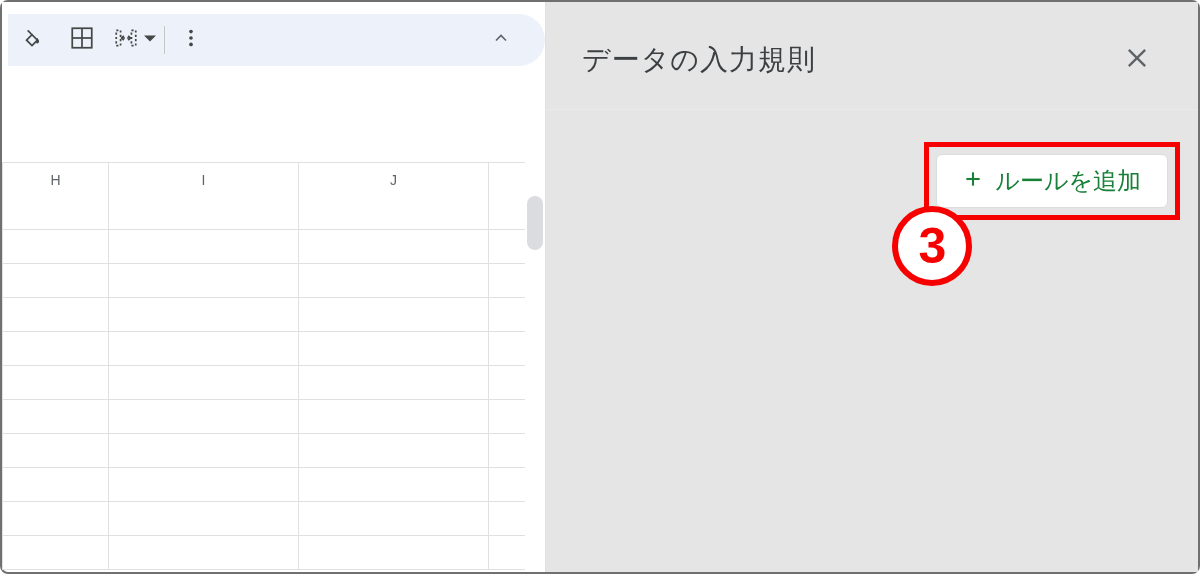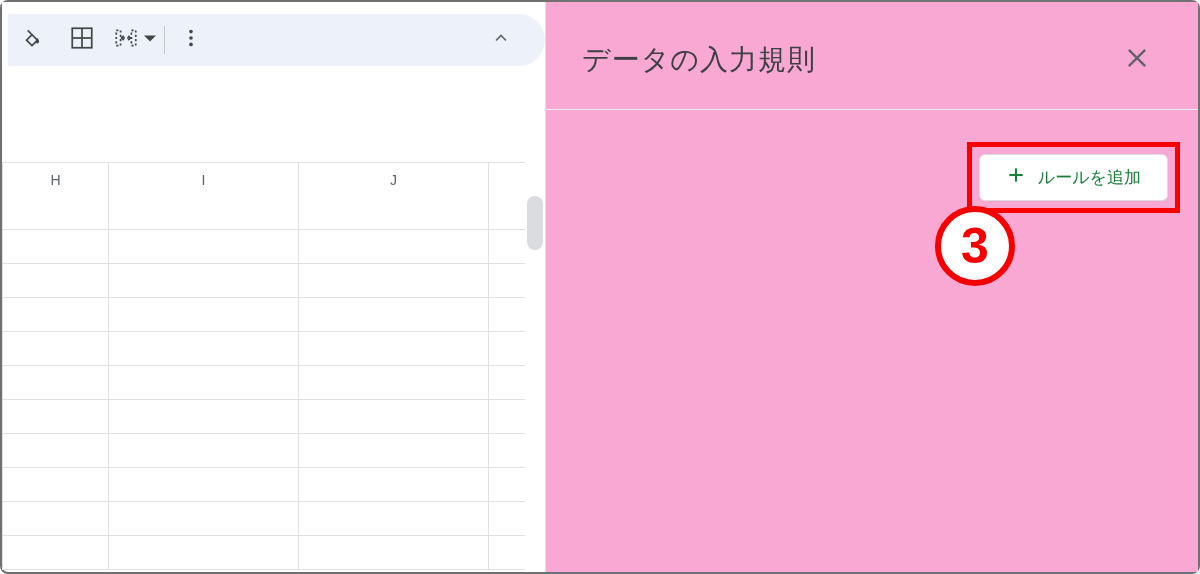--- a/index.html
+++ b/index.html
@@ -119,21 +119,21 @@
       right: 2px;
       width: 16px;
       height: 54px;
       background: #dadce0;
       border-radius: 8px;
     }
 
     .right-pane {
       flex: 1;
       position: relative;
-      background: #f9a8d4;
+      background: #e5e5e5;
       padding-top: 8px;
     }
     .panel-header {
       height: 100px;
       display: flex;
       align-items: center;
       padding: 0 40px 0 36px;
       border-bottom: 1px solid #e8eaed;
     }
     .panel-title {
@@ -160,21 +160,21 @@
       position: relative;
     }
     .add-rule-btn {
       border: 1px solid #dadce0;
       border-radius: 6px;
       padding: 10px 26px;
       display: flex;
       align-items: center;
       gap: 12px;
       color: #188038;
-      font-size: 17px;
+      font-size: 24px;
       cursor: pointer;
       background: #fff;
       font-weight: 500;
     }
     .annotation-rect {
       position: absolute;
       top: -12px;
       left: -12px;
       right: -12px;
       bottom: -12px;

